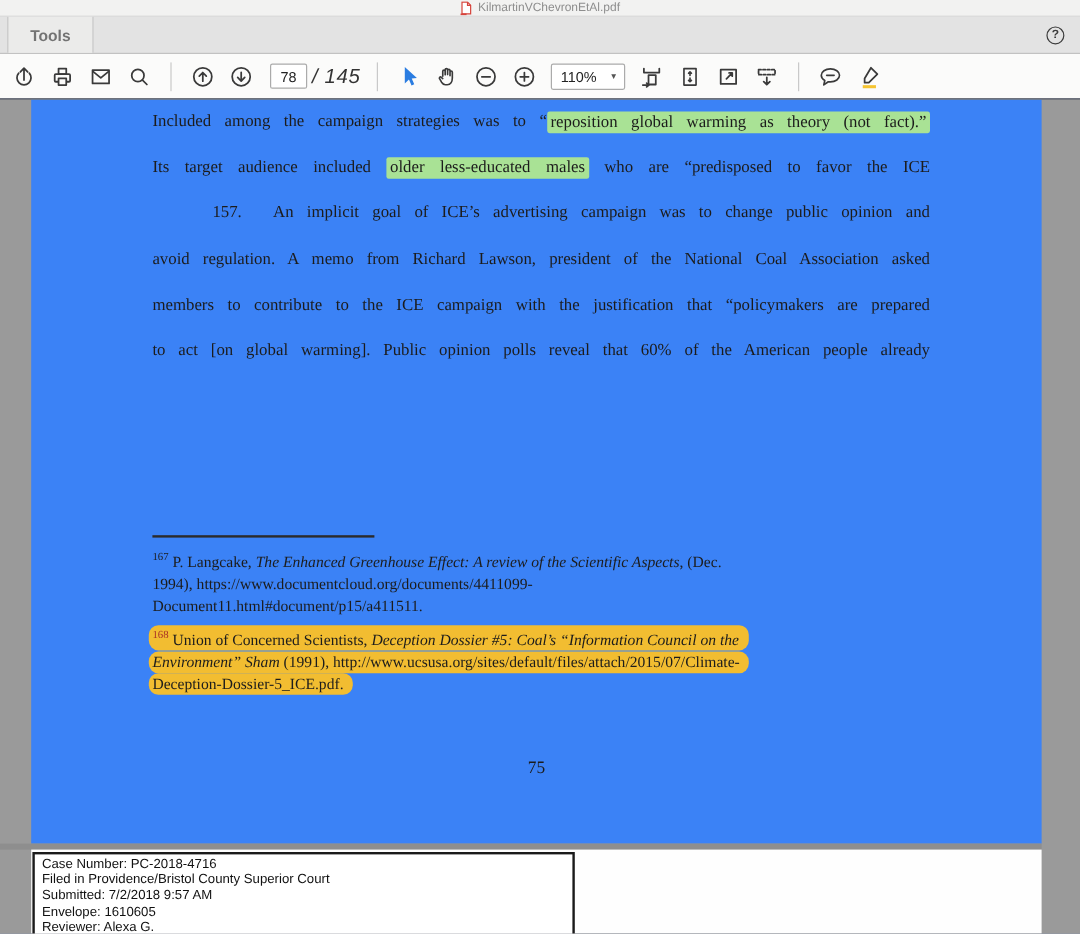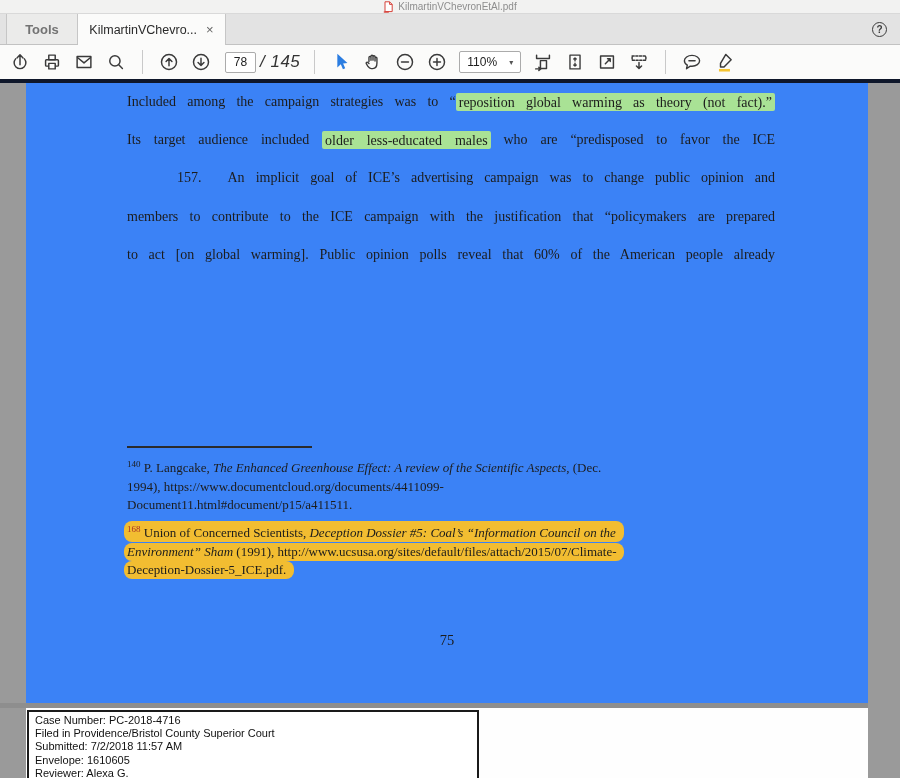--- a/index.html
+++ b/index.html
@@ -23,21 +23,21 @@
   .tab-doc { width:148px; background:#fbfbfa; border-right:1px solid #c6c6c6;
              color:#2a2a2a; margin-bottom:-1px; gap:9px; font-size:12.5px; }
   .tab-close { color:#666; font-size:13px; line-height:1; cursor:default; }
   .help-wrap { margin-left:auto; display:flex; align-items:center; padding-right:13px; }
   .help-circle { width:15px; height:15px; border:1.5px solid #3c3c3c; border-radius:50%;
                  display:flex; align-items:center; justify-content:center;
                  font-size:10px; font-weight:bold; color:#3c3c3c; }
 
   
   .toolbar { position:absolute; left:0; top:45px; width:900px; height:38px;
-             background:#fbfbfa; border-bottom:4px solid #0f172a;
+             background:#fbfbfa; border-bottom:1px solid #0f172a;
              display:flex; align-items:center; padding-left:4px; }
   .tbtn { width:26px; height:28px; display:flex; align-items:center; justify-content:center;
           margin:0 3px; border-radius:3px; }
   .tb-sep { width:1px; height:24px; background:#c9c9c9; margin:0 10px; }
   .page-input { width:31px; height:21px; border:1px solid #ababab; background:#fff;
                 text-align:center; font-size:12px; color:#222; margin:0 4px 0 8px;
                 font-family:"Liberation Sans", sans-serif; border-radius:2px; }
   .page-total { font-size:17px; color:#333; margin-right:4px; letter-spacing:0.5px;font-style:italic; }
   .zoom-box { width:62px; height:22px; border:1px solid #ababab; background:#fff;
               border-radius:2px; display:flex; align-items:center; margin:0 6px;
@@ -91,24 +91,20 @@
     <path d="M6.6 0.8 v2.6 h2.6" fill="none" stroke="#d6433b" stroke-width="1"></path>
     <path d="M0.8 11 h5" stroke="#d6433b" stroke-width="1.4"></path>
   </svg>
   <span class="title-text">KilmartinVChevronEtAl.pdf</span>
 </div>
 
 <div class="tabbar">
   <div class="tab tab-tools">
     <span>Tools</span>
   </div>
-  <div class="tab tab-doc">
-    <span>KilmartinVChevro...</span>
-    <span class="tab-close">×</span>
-  </div>
   <div class="help-wrap">
     <div class="help-circle">
       <span>?</span>
     </div>
   </div>
 </div>
 
 <div class="toolbar">
 
   <div class="tbtn">
@@ -239,45 +235,46 @@
   </div>
 </div>
 
 <div class="doc-area">
 
   <div class="page1">
     <div class="body-text">
       <div class="jline"><span>Included among the campaign strategies was to “</span><span class="hl-g">reposition global warming as theory (not fact).”</span></div>
       <div class="jline"><span>Its target audience included </span><span class="hl-g">older less-educated males</span><span> who are “predisposed to favor the ICE</span></div>
       <div class="jline"><span class="para-num">157.</span><span>An implicit goal of ICE’s advertising campaign was to change public opinion and</span></div>
+      <div class="jline"><span>avoid regulation. A memo from Richard Lawson, president of the National Coal Association asked</span></div>
       <div class="jline"><span>members to contribute to the ICE campaign with the justification that “policymakers are prepared</span></div>
       <div class="jline"><span>to act [on global warming]. Public opinion polls reveal that 60% of the American people already</span></div>
     </div>
 
     <div class="fn-sep"></div>
 
     <div class="footnote fn167">
-      <div class="fn-line"><sup>140</sup><span> P. Langcake, </span><span class="it">The Enhanced Greenhouse Effect: A review of the Scientific Aspects</span><span>, (Dec.</span></div>
+      <div class="fn-line"><sup>167</sup><span> P. Langcake, </span><span class="it">The Enhanced Greenhouse Effect: A review of the Scientific Aspects</span><span>, (Dec.</span></div>
       <div class="fn-line"><span>1994), https://www.documentcloud.org/documents/4411099-</span></div>
       <div class="fn-line"><span>Document11.html#document/p15/a411511.</span></div>
     </div>
 
     <div class="footnote fn168">
       <div class="fn-line"><span class="hl-y"><sup class="ref-red">168</sup><span> Union of Concerned Scientists, </span><span class="it">Deception Dossier #5: Coal’s “Information Council on the</span></span></div>
       <div class="fn-line"><span class="hl-y"><span class="it">Environment” Sham</span><span> (1991), http://www.ucsusa.org/sites/default/files/attach/2015/07/Climate-</span></span></div>
       <div class="fn-line"><span class="hl-y"><span>Deception-Dossier-5_ICE.pdf.</span></span></div>
     </div>
 
     <div class="pagenum">75</div>
   </div>
 
   <div class="page-gap"></div>
 
   <div class="page2">
     <div class="stamp-box">
       <div class="stamp-line">Case Number: PC-2018-4716</div>
       <div class="stamp-line">Filed in Providence/Bristol County Superior Court</div>
-      <div class="stamp-line">Submitted: 7/2/2018 11:57 AM</div>
+      <div class="stamp-line">Submitted: 7/2/2018 9:57 AM</div>
       <div class="stamp-line">Envelope: 1610605</div>
       <div class="stamp-line">Reviewer: Alexa G.</div>
     </div>
   </div>
 </div>
 
 </body></html>

